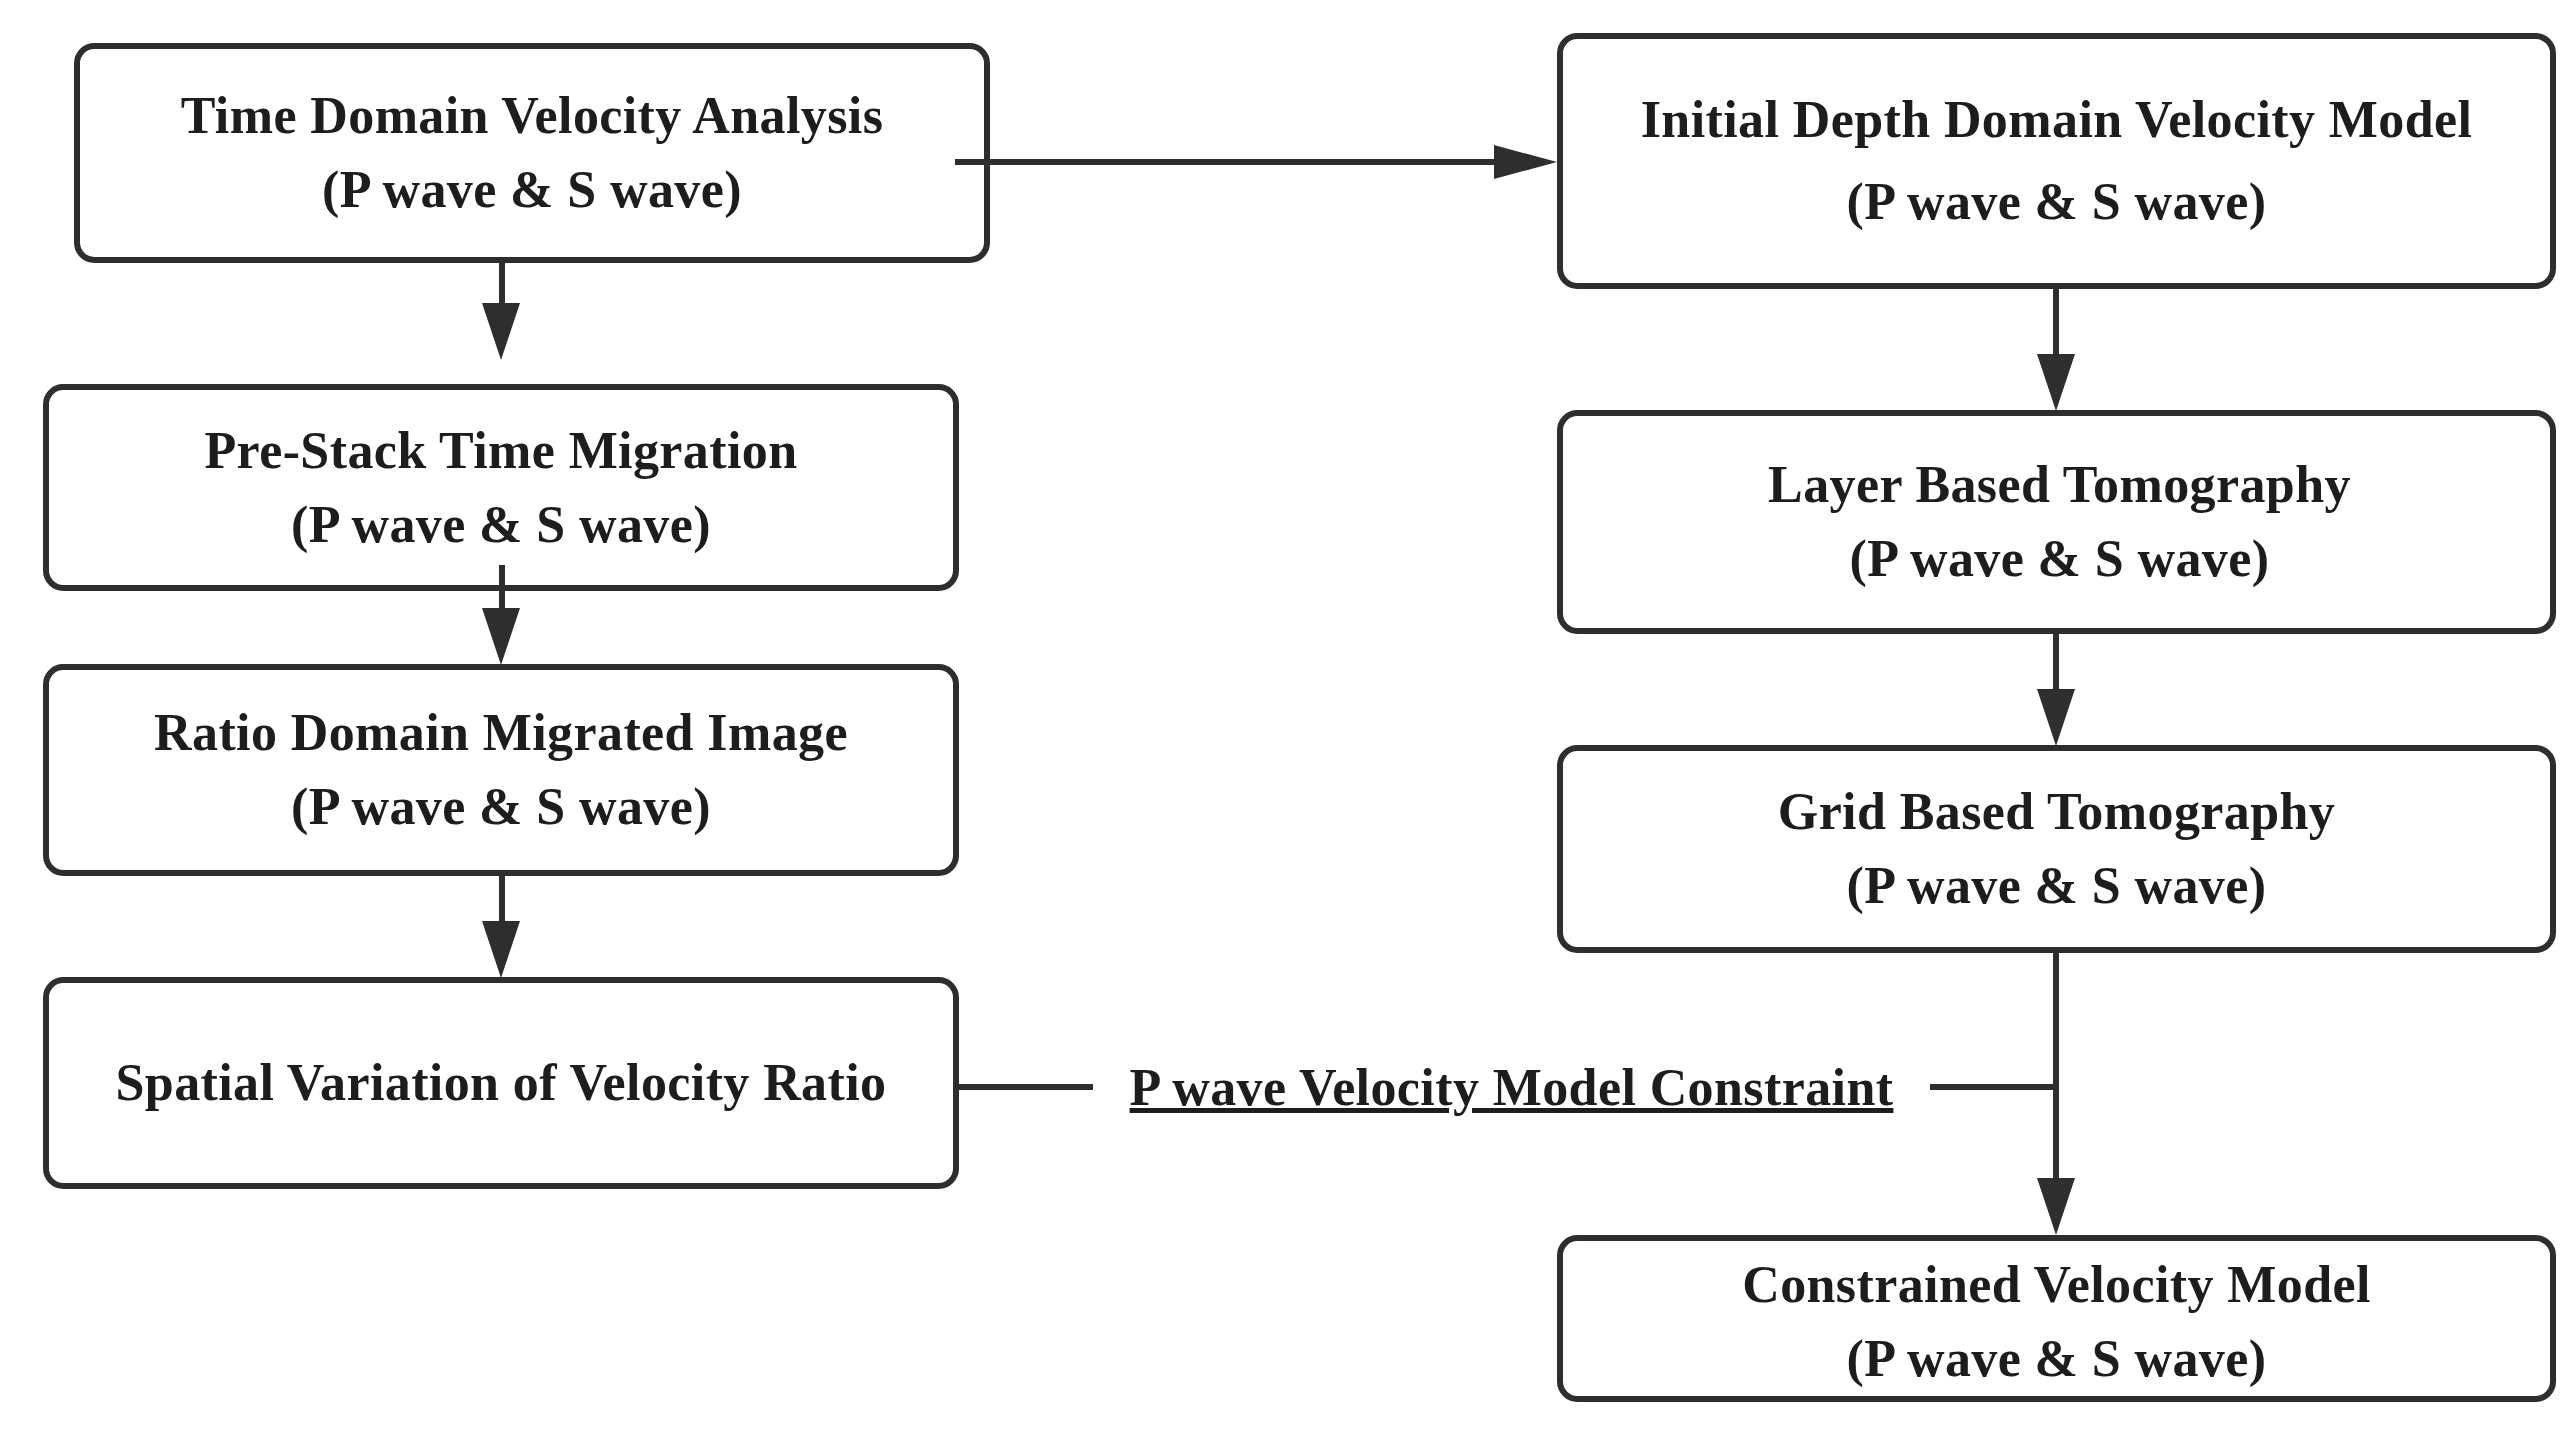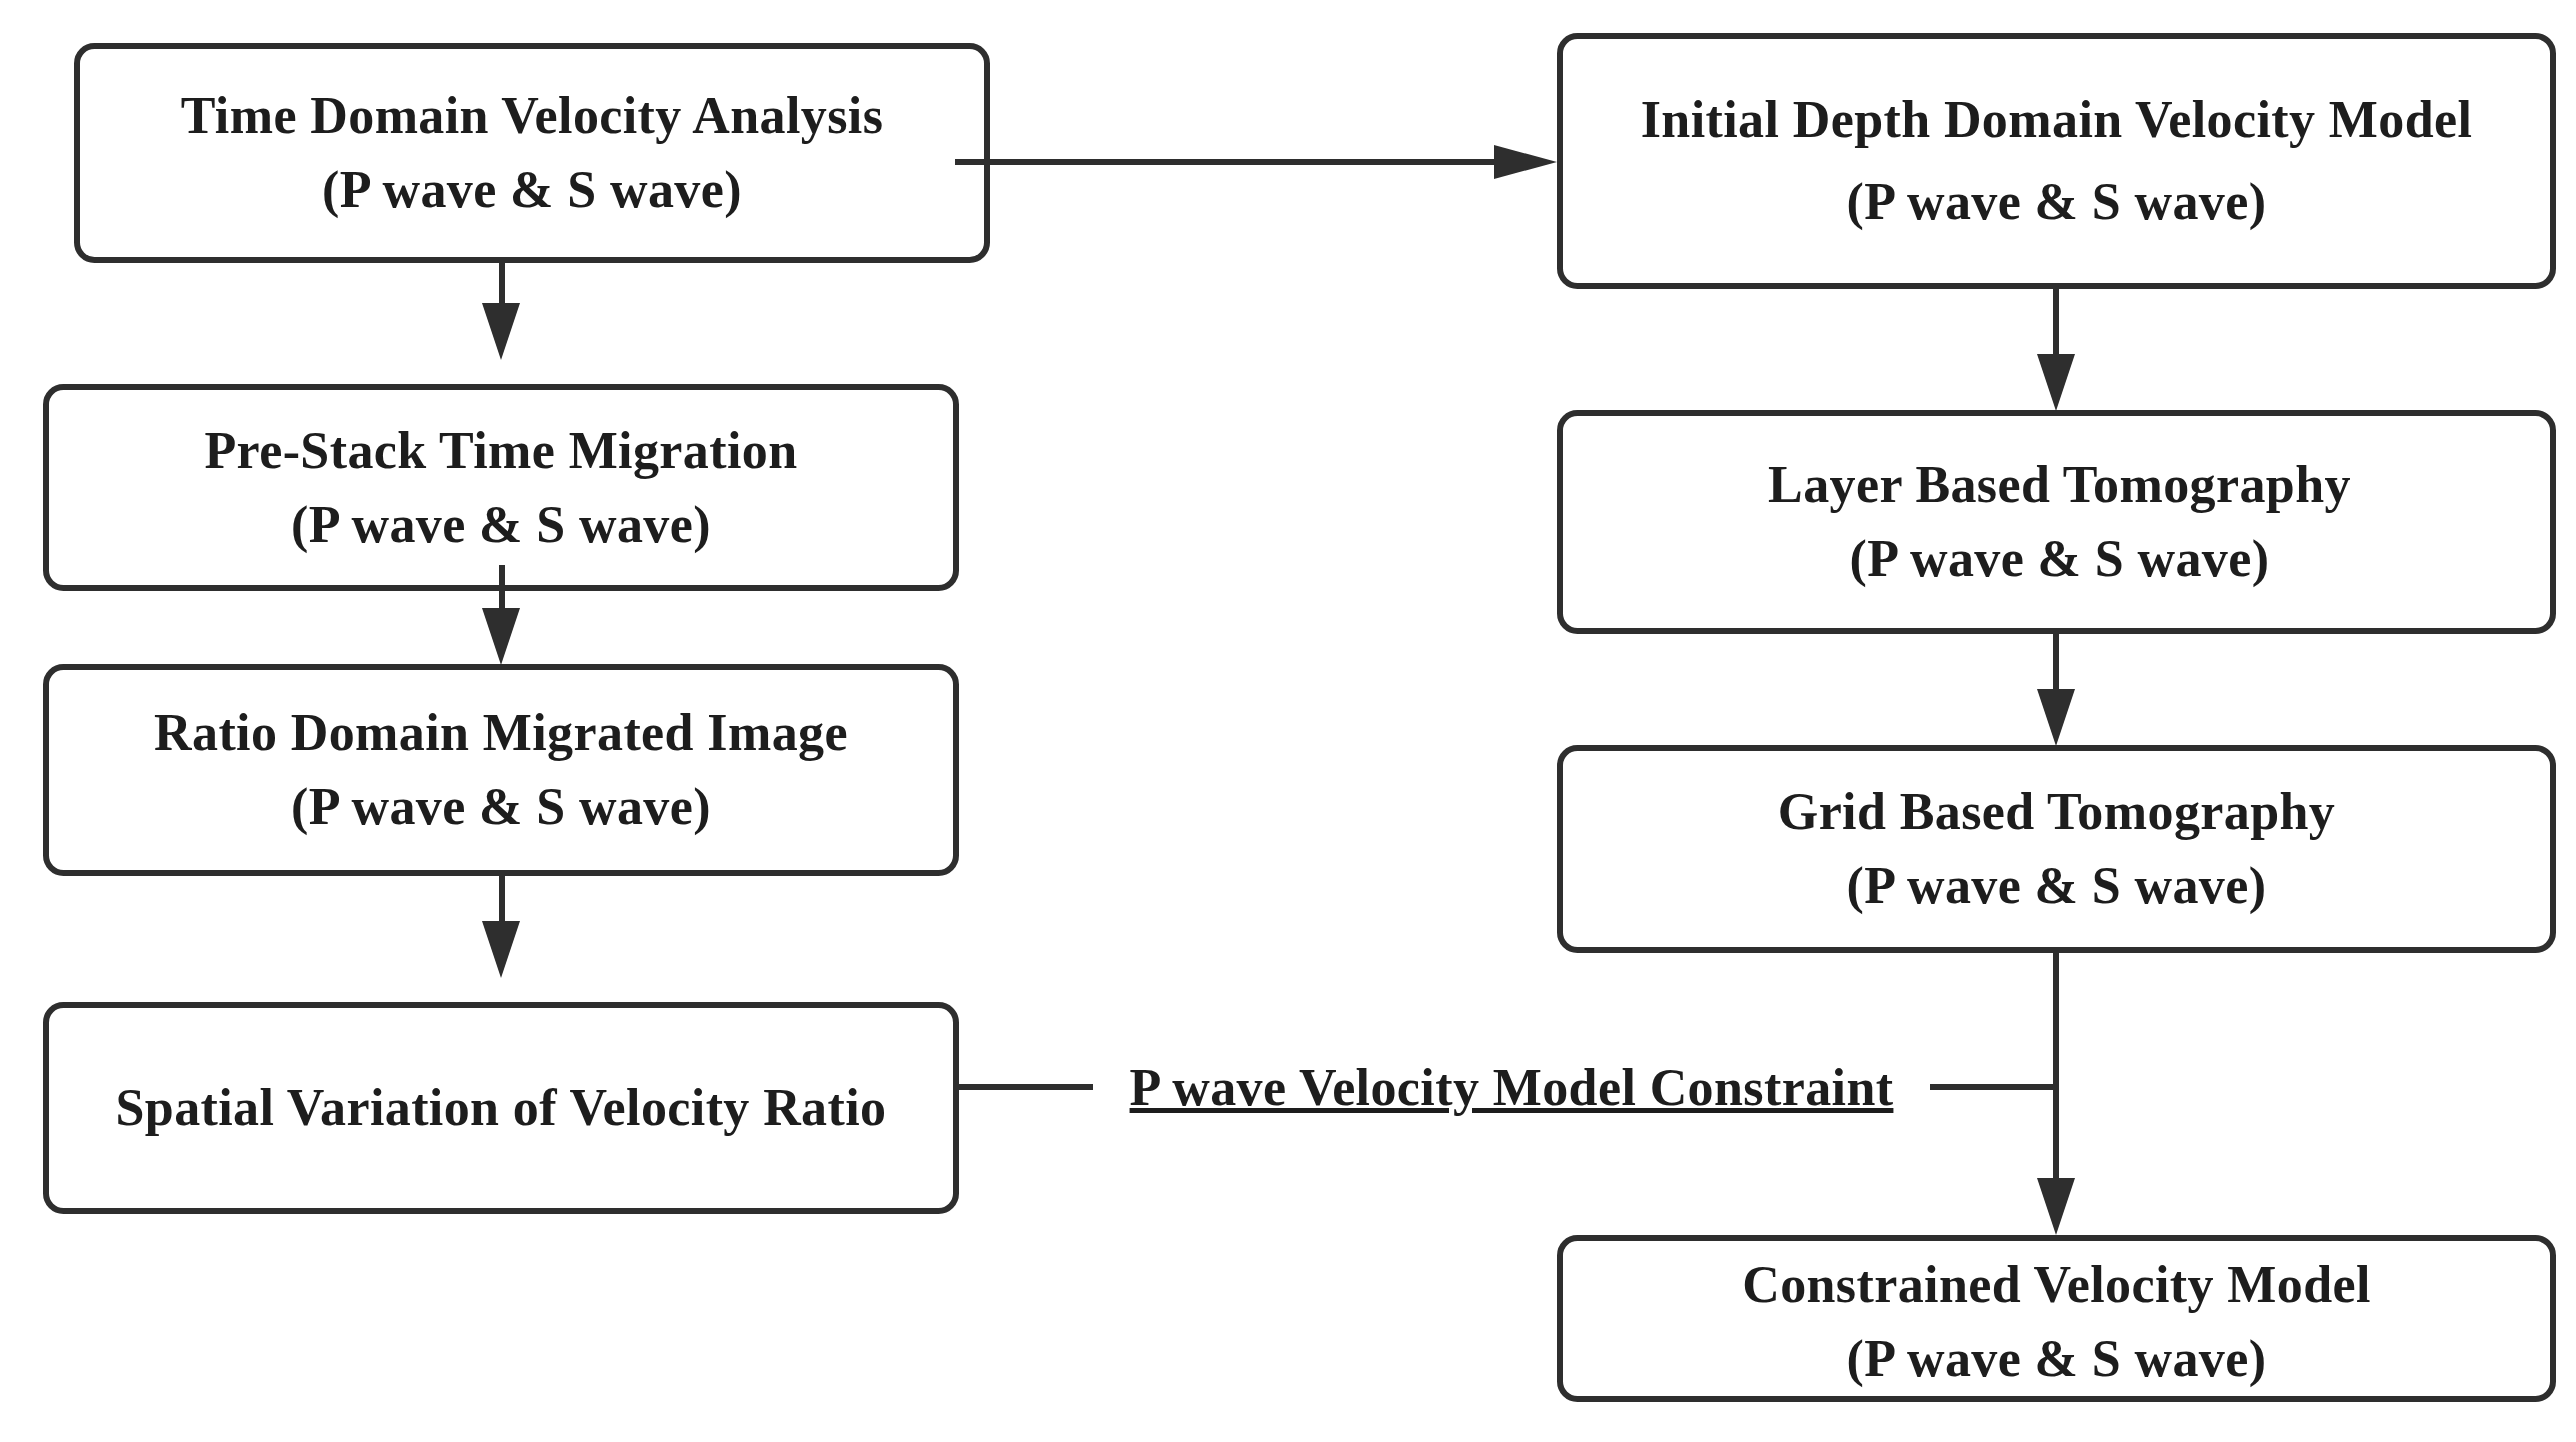--- a/index.html
+++ b/index.html
@@ -69,21 +69,21 @@
   <div class="box" style="left:43px; top:359px; width:916px; height:207px;margin-top:25px;">
     <div class="title">Pre-Stack Time Migration</div>
     <div class="subtitle">(P wave &amp; S wave)</div>
   </div>
 
   <div class="box" style="left:43px; top:664px; width:916px; height:212px;">
     <div class="title">Ratio Domain Migrated Image</div>
     <div class="subtitle">(P wave &amp; S wave)</div>
   </div>
 
-  <div class="box" style="left:43px; top:1002px; width:916px; height:212px;">
+  <div class="box" style="left:43px; top:977px; width:916px; height:212px;">
     <div class="title">Spatial Variation of Velocity Ratio</div>
   </div>
 
   <div class="box" style="left:1557px; top:33px; width:999px; height:256px;gap:8px;">
     <div class="title">Initial Depth Domain Velocity Model</div>
     <div class="subtitle">(P wave &amp; S wave)</div>
   </div>
 
   <div class="box" style="left:1557px; top:410px; width:999px; height:224px;padding-left:25px;">
     <div class="title">Layer Based Tomography</div>

